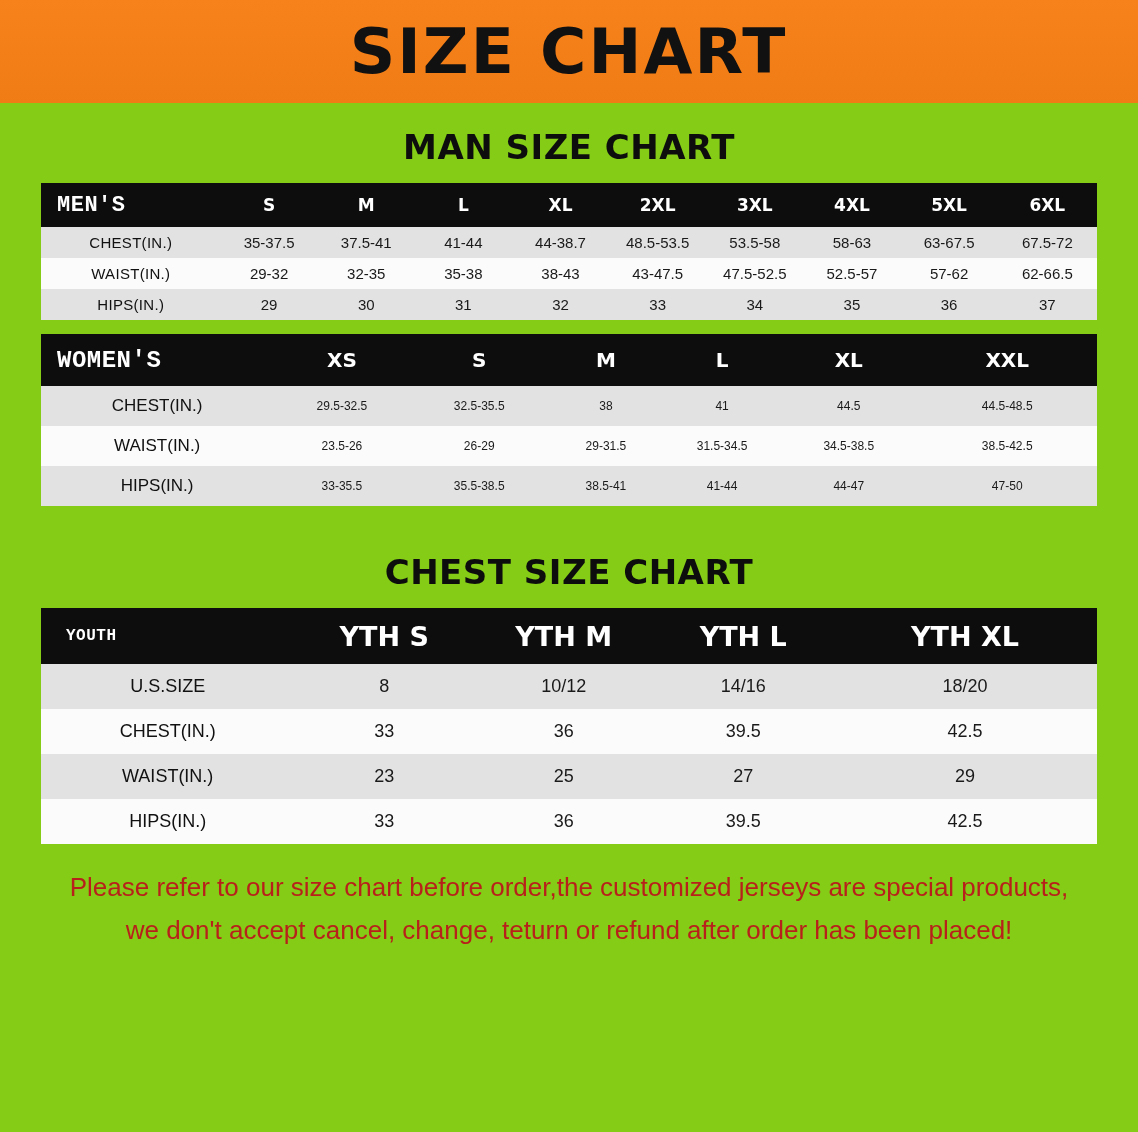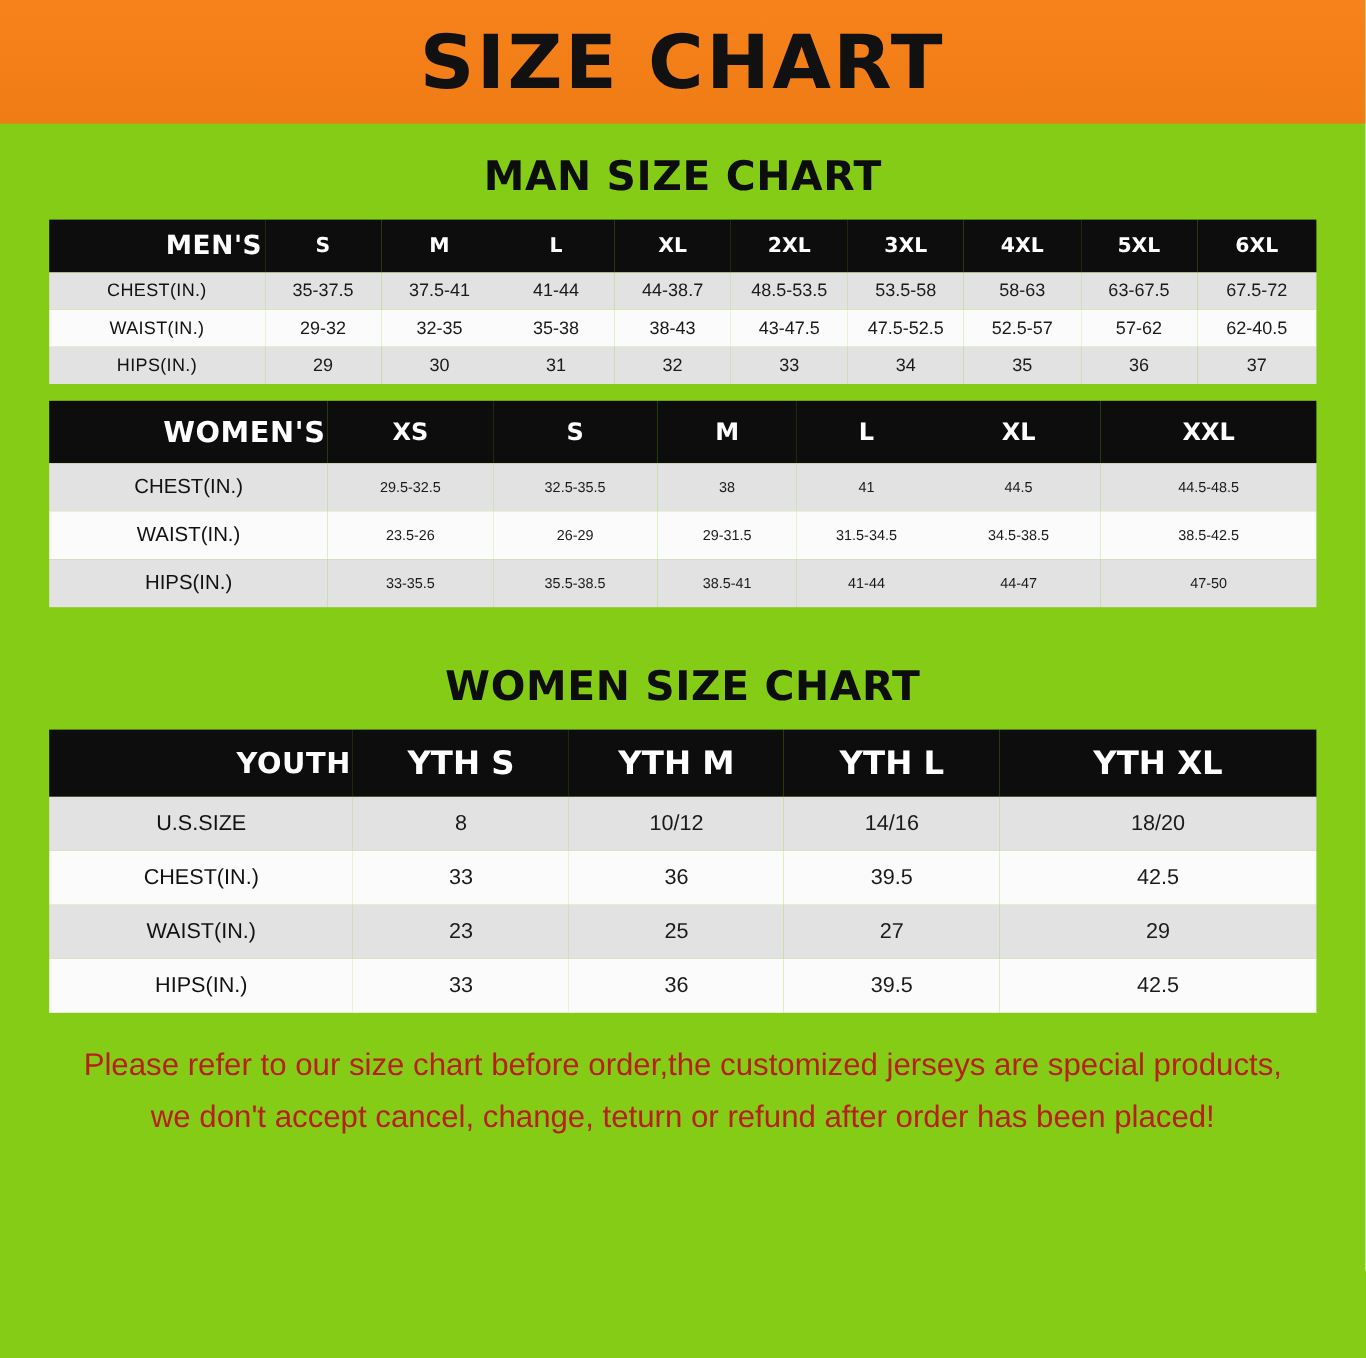--- a/index.html
+++ b/index.html
@@ -63,22 +63,23 @@
   }
   thead th {
     background: #0d0d0d;
     color: #ffffff;
     font-family: "DejaVu Sans", sans-serif;
     font-weight: bold;
     text-align: center;
     padding: 9px 2px;
   }
   thead th.rowhead {
-    text-align: right;
+    text-align: left;
     padding-left: 16px;
+    font-family: Liberation Mono, monospace;
   }
   tbody td {
     text-align: center;
     color: #1a1a1a;
     font-family: "Liberation Sans", sans-serif;
   }
   tbody td.rowhead {
     text-align: center;
     color: #111;
   }
@@ -94,21 +95,21 @@
 
   
   #women-table thead th { font-size: 20px; }
   #women-table thead th.rowhead { font-size: 24px; letter-spacing: 0.5px; }
   #women-table tbody td { font-size: 12px; padding: 10px 2px; }
   #women-table tbody td.rowhead { font-size: 17px; }
   #women-table thead tr { height: 52px; }
 
   
   #youth-table thead th { font-size: 27px; }
-  #youth-table thead th.rowhead { font-size: 24px; letter-spacing: 0.5px; padding-left: 25px; }
+  #youth-table thead th.rowhead { font-size: 16px; letter-spacing: 0.5px; padding-left: 25px; }
   #youth-table tbody td { font-size: 18px; padding: 12px 2px; margin-top: 19px; }
   #youth-table tbody td.rowhead { font-size: 18px; }
   #youth-table thead tr { height: 56px; }
 
   .men-gap { height: 16px; }
   .women-gap { height: 14px; }
   .youth-gap { height: 16px; }
 
   
   .note {
@@ -165,21 +166,21 @@
         <tr class="plain">
           <td class="rowhead">WAIST(IN.)</td>
           <td>29-32</td>
           <td>32-35</td>
           <td>35-38</td>
           <td>38-43</td>
           <td>43-47.5</td>
           <td>47.5-52.5</td>
           <td>52.5-57</td>
           <td>57-62</td>
-          <td>62-40.5</td>
+          <td>62-66.5</td>
         </tr>
         <tr class="shade">
           <td class="rowhead">HIPS(IN.)</td>
           <td>29</td>
           <td>30</td>
           <td>31</td>
           <td>32</td>
           <td>33</td>
           <td>34</td>
           <td>35</td>
@@ -229,21 +230,21 @@
           <td>35.5-38.5</td>
           <td>38.5-41</td>
           <td>41-44</td>
           <td>44-47</td>
           <td>47-50</td>
         </tr>
       </tbody>
     </table>
   </div>
 
-  <div class="section-title yst">WOMEN SIZE CHART</div>
+  <div class="section-title yst">CHEST SIZE CHART</div>
   <div class="youth-gap"></div>
   <div class="table-wrap">
     <table id="youth-table">
       <thead>
         <tr>
           <th class="rowhead" style="width:24%">YOUTH</th>
           <th style="width:17%">YTH S</th>
           <th style="width:17%">YTH M</th>
           <th style="width:17%">YTH L</th>
           <th style="width:25%">YTH XL</th>

